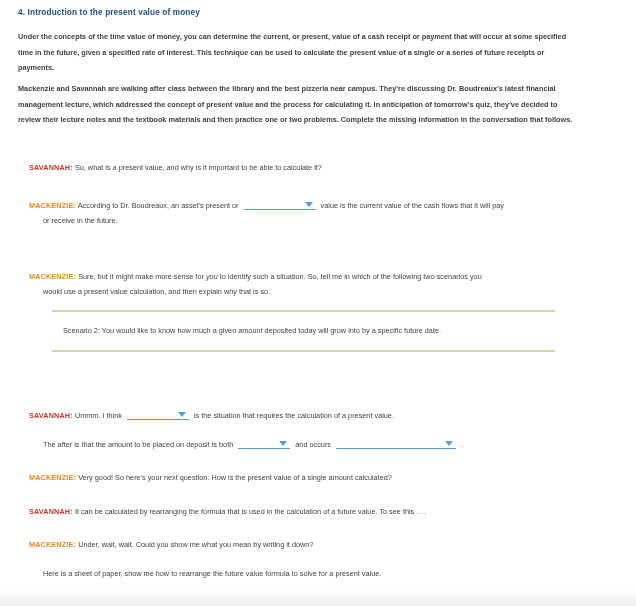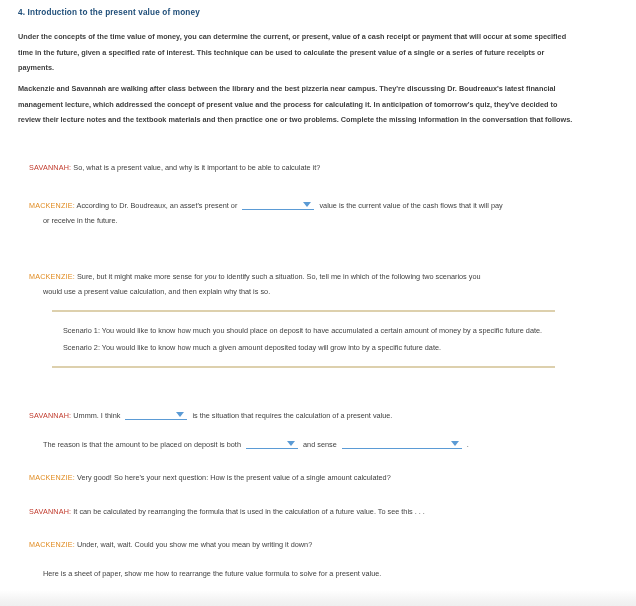--- a/index.html
+++ b/index.html
@@ -61,21 +61,21 @@
   }
   .turn {
     position: relative;
     padding-left: 29px;
     padding-right: 55px;
     font-size: 7.3px;
     line-height: 15.6px;
     color: #3f3f3f;
   }
   .speaker {
-    font-weight: normal;
+    font-weight: bold;
     letter-spacing: 0.2px;
     font-size: 7.2px;
   }
   .speaker.savannah { color: #c0392b; }
   .speaker.mackenzie { color: #e08a1e; }
   .cont {
     padding-left: 43px;
     padding-right: 55px;
     font-size: 7.3px;
     line-height: 15.6px;
@@ -189,44 +189,43 @@
       <span>Sure, but it might make more sense for</span>
       <span class="it">you</span>
       <span>to identify such a situation. So, tell me in which of the following two scenarios you</span>
     </div>
     <div class="cont">would use a present value calculation, and then explain why that is so.</div>
 
   </div>
 
   <div class="scenario-box">
     <div class="scenario-inner">
-      <div class="scenario-line">Scenario 1: You would like to know how much you should place on deposit to have accumulated a certain amount of money by a specific future date.</div>
       <div class="scenario-line">Scenario 2: You would like to know how much a given amount deposited today will grow into by a specific future date.</div>
     </div>
   </div>
 
   <div class="dialogue-lower">
 
     <div class="turn">
       <span class="speaker savannah">SAVANNAH:</span>
       <span>Ummm. I think</span>
       <span class="dd dd-w2">
         <span class="caret"></span>
       </span>
       <span>is the situation that requires the calculation of a present value.</span>
     </div>
 
     <div class="gap-s"></div>
 
     <div class="cont">
-      <span>The reason is that the amount to be placed on deposit is both</span>
+      <span>The after is that the amount to be placed on deposit is both</span>
       <span class="dd dd-w3">
         <span class="caret"></span>
       </span>
-      <span>and sense</span>
+      <span>and occurs</span>
       <span class="dd dd-w4">
         <span class="caret"></span>
       </span>
       <span>.</span>
     </div>
 
     <div class="gap-m"></div>
 
     <div class="turn">
       <span class="speaker mackenzie">MACKENZIE:</span>

